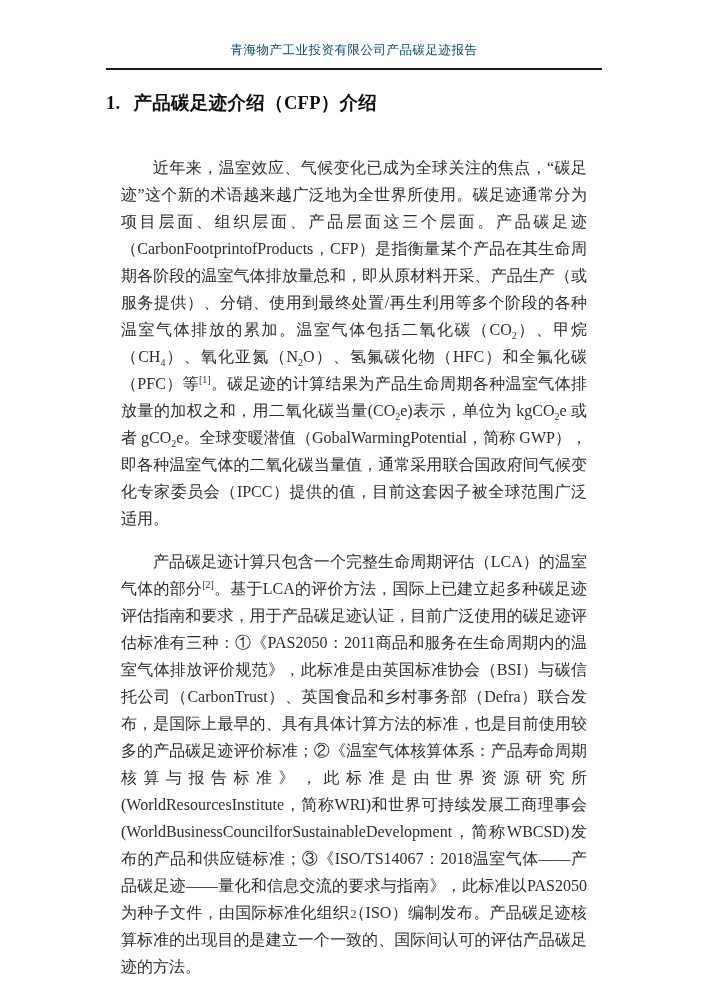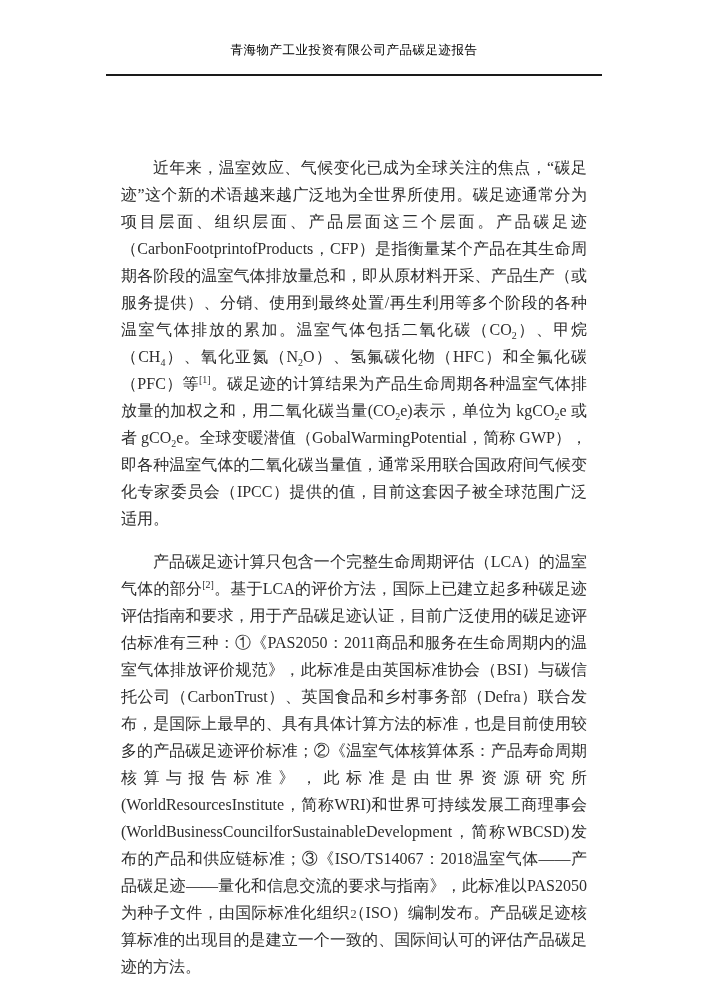--- a/index.html
+++ b/index.html
@@ -19,22 +19,22 @@
     color: #2d2d2d;
   }
   .page-header {
     position: absolute;
     left: 106px;
     top: 42px;
     width: 496px;
     text-align: center;
     font-size: 12.5px;
     letter-spacing: 0.5px;
-    color: #000000;
-    padding-bottom: 15px;
+    color: #0c4a6e;
+    padding-bottom: 9px;
     border-bottom: 2px solid #1a1a1a;
   }
   .doc-heading {
     position: absolute;
     left: 106px;
     top: 90px;
     width: 497px;
     font-size: 18.5px;
     font-weight: 700;
     color: #101010;
@@ -83,20 +83,23 @@
 </style>
 </head>
 <body>
 
 <div class="page">
 
   <div class="page-header">
     <span>青海物产工业投资有限公司产品碳足迹报告</span>
   </div>
 
+  <div class="doc-heading">
+    <span class="heading-number">1.</span><span>产品碳足迹介绍（CFP）介绍</span>
+  </div>
 
   <div class="doc-body">
 
   <p>近年来，温室效应、气候变化已成为全球关注的焦点，“碳足迹”这个新的术语越来越广泛地为全世界所使用。碳足迹通常分为项目层面、组织层面、产品层面这三个层面。产品碳足迹（CarbonFootprintofProducts，CFP）是指衡量某个产品在其生命周期各阶段的温室气体排放量总和，即从原材料开采、产品生产（或服务提供）、分销、使用到最终处置/再生利用等多个阶段的各种温室气体排放的累加。温室气体包括二氧化碳（CO<sub>2</sub>）、甲烷（CH<sub>4</sub>）、氧化亚氮（N<sub>2</sub>O）、氢氟碳化物（HFC）和全氟化碳（PFC）等<sup>[1]</sup>。碳足迹的计算结果为产品生命周期各种温室气体排放量的加权之和，用二氧化碳当量(CO<sub>2</sub>e)表示，单位为 kgCO<sub>2</sub>e 或者 gCO<sub>2</sub>e。全球变暖潜值（GobalWarmingPotential，简称 GWP），即各种温室气体的二氧化碳当量值，通常采用联合国政府间气候变化专家委员会（IPCC）提供的值，目前这套因子被全球范围广泛适用。</p>
       <p>产品碳足迹计算只包含一个完整生命周期评估（LCA）的温室气体的部分<sup>[2]</sup>。基于LCA的评价方法，国际上已建立起多种碳足迹评估指南和要求，用于产品碳足迹认证，目前广泛使用的碳足迹评估标准有三种：①《PAS2050：2011商品和服务在生命周期内的温室气体排放评价规范》，此标准是由英国标准协会（BSI）与碳信托公司（CarbonTrust）、英国食品和乡村事务部（Defra）联合发布，是国际上最早的、具有具体计算方法的标准，也是目前使用较多的产品碳足迹评价标准；②《温室气体核算体系：产品寿命周期核算与报告标准》，此标准是由世界资源研究所(WorldResourcesInstitute，简称WRI)和世界可持续发展工商理事会(WorldBusinessCouncilforSustainableDevelopment，简称WBCSD)发布的产品和供应链标准；③《ISO/TS14067：2018温室气体——产品碳足迹——量化和信息交流的要求与指南》，此标准以PAS2050为种子文件，由国际标准化组织（ISO）编制发布。产品碳足迹核算标准的出现目的是建立一个一致的、国际间认可的评估产品碳足迹的方法。</p>
     </div>
 
   <div class="page-footer">
     <span>2</span>
   </div>

